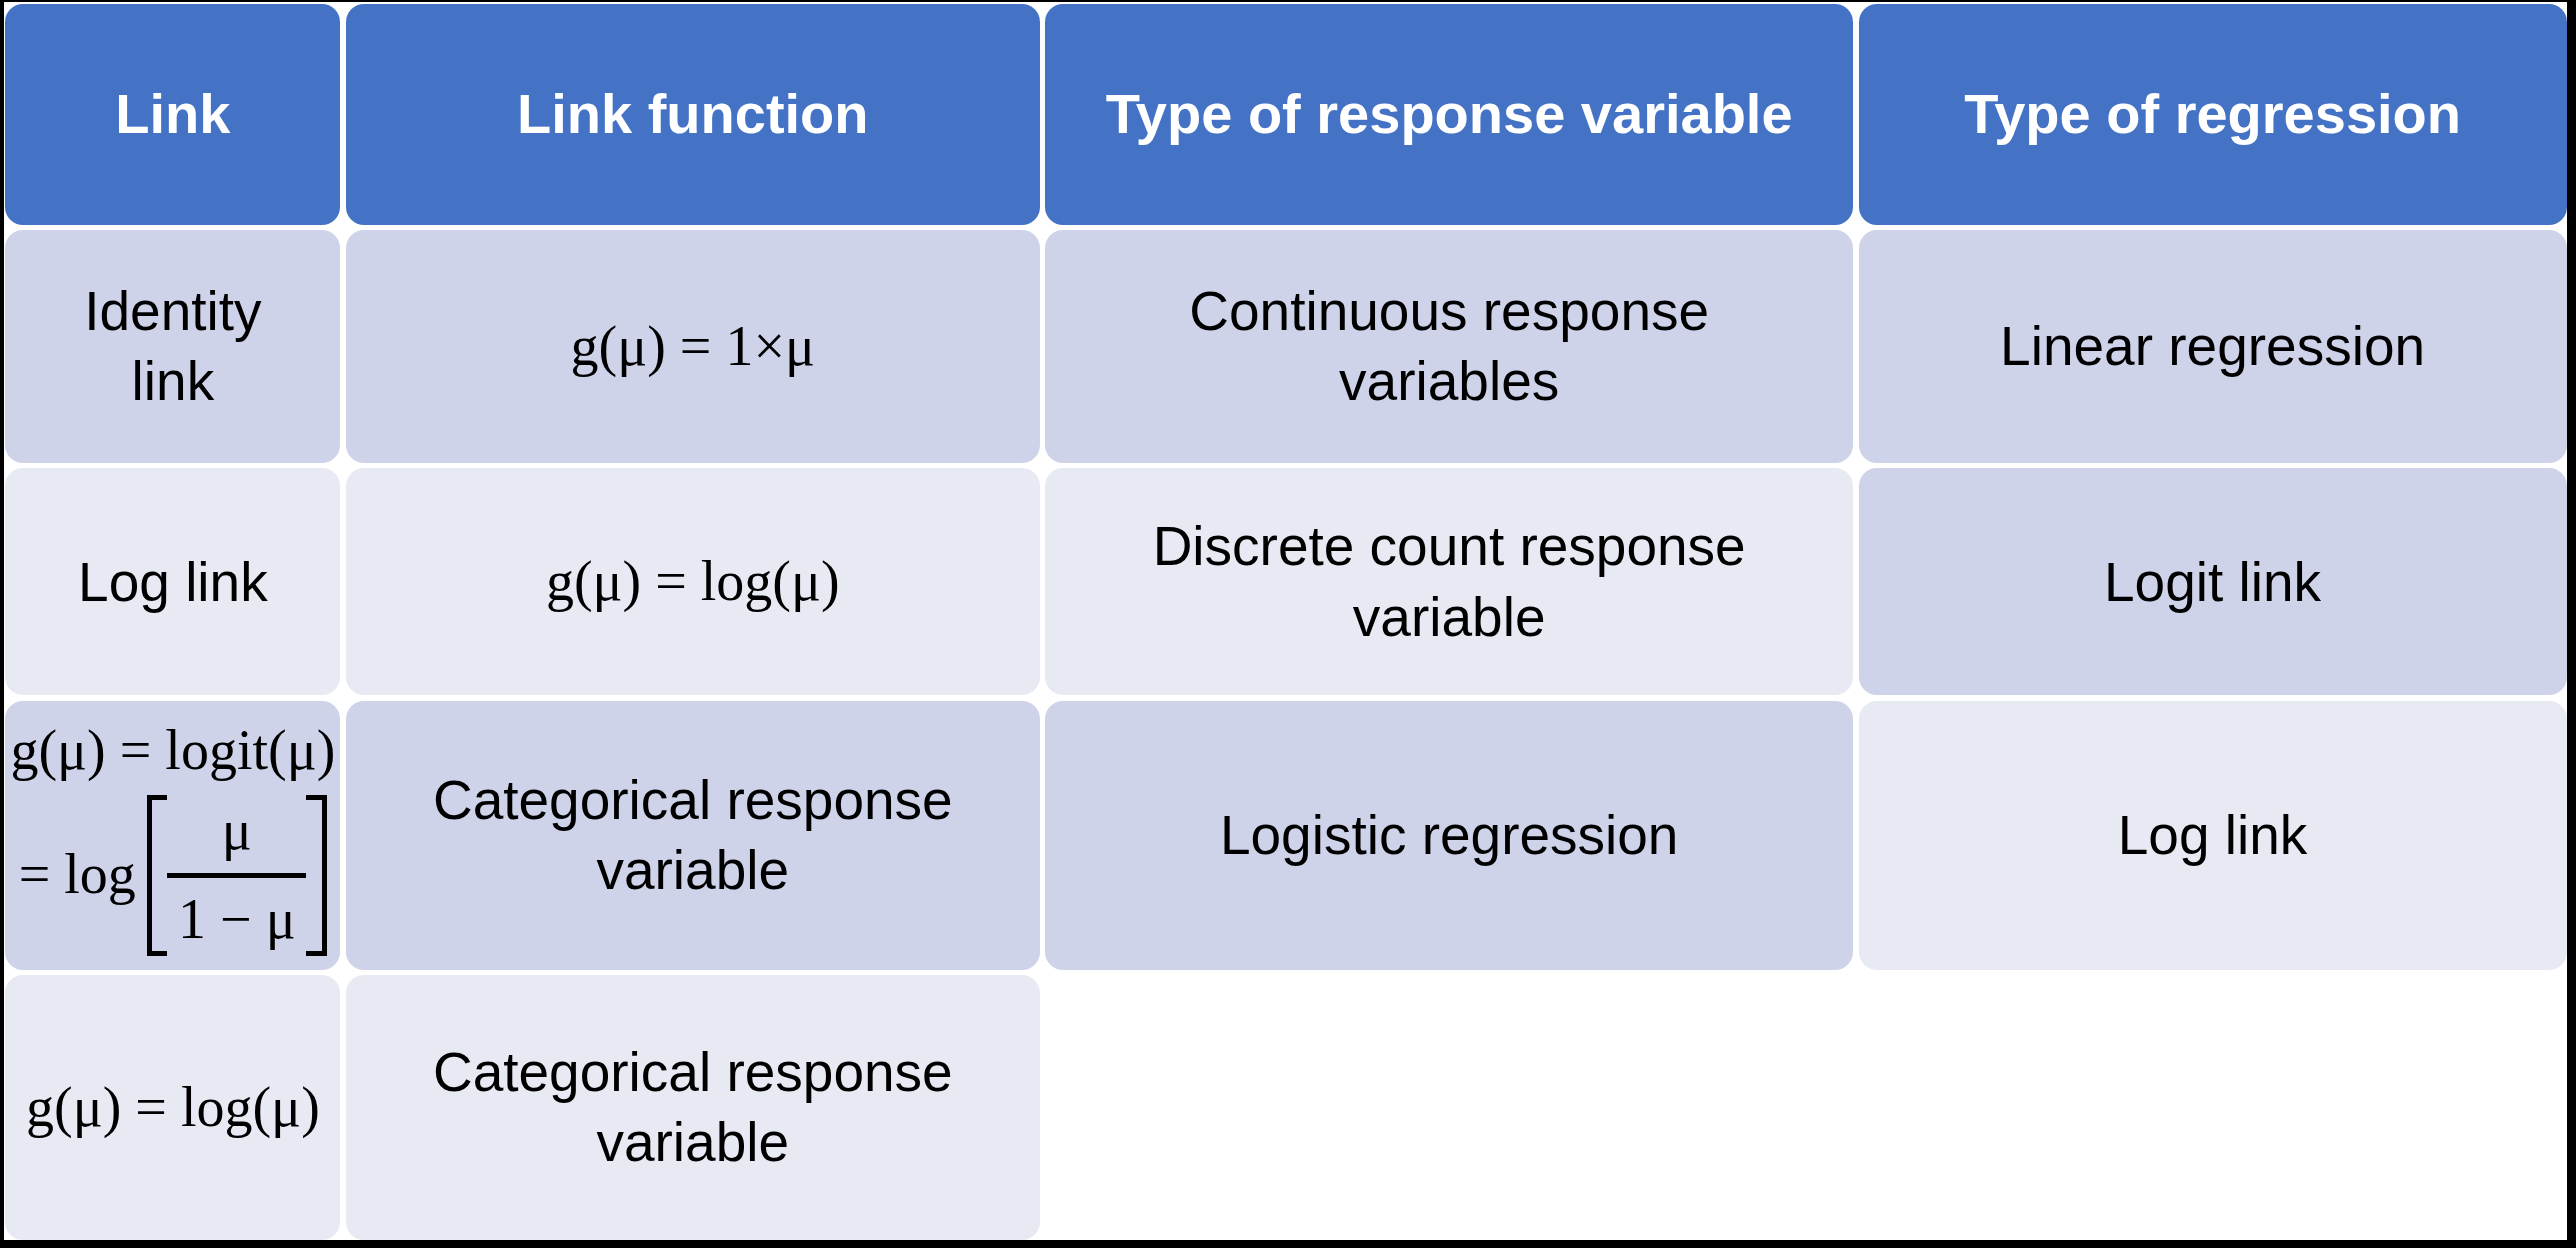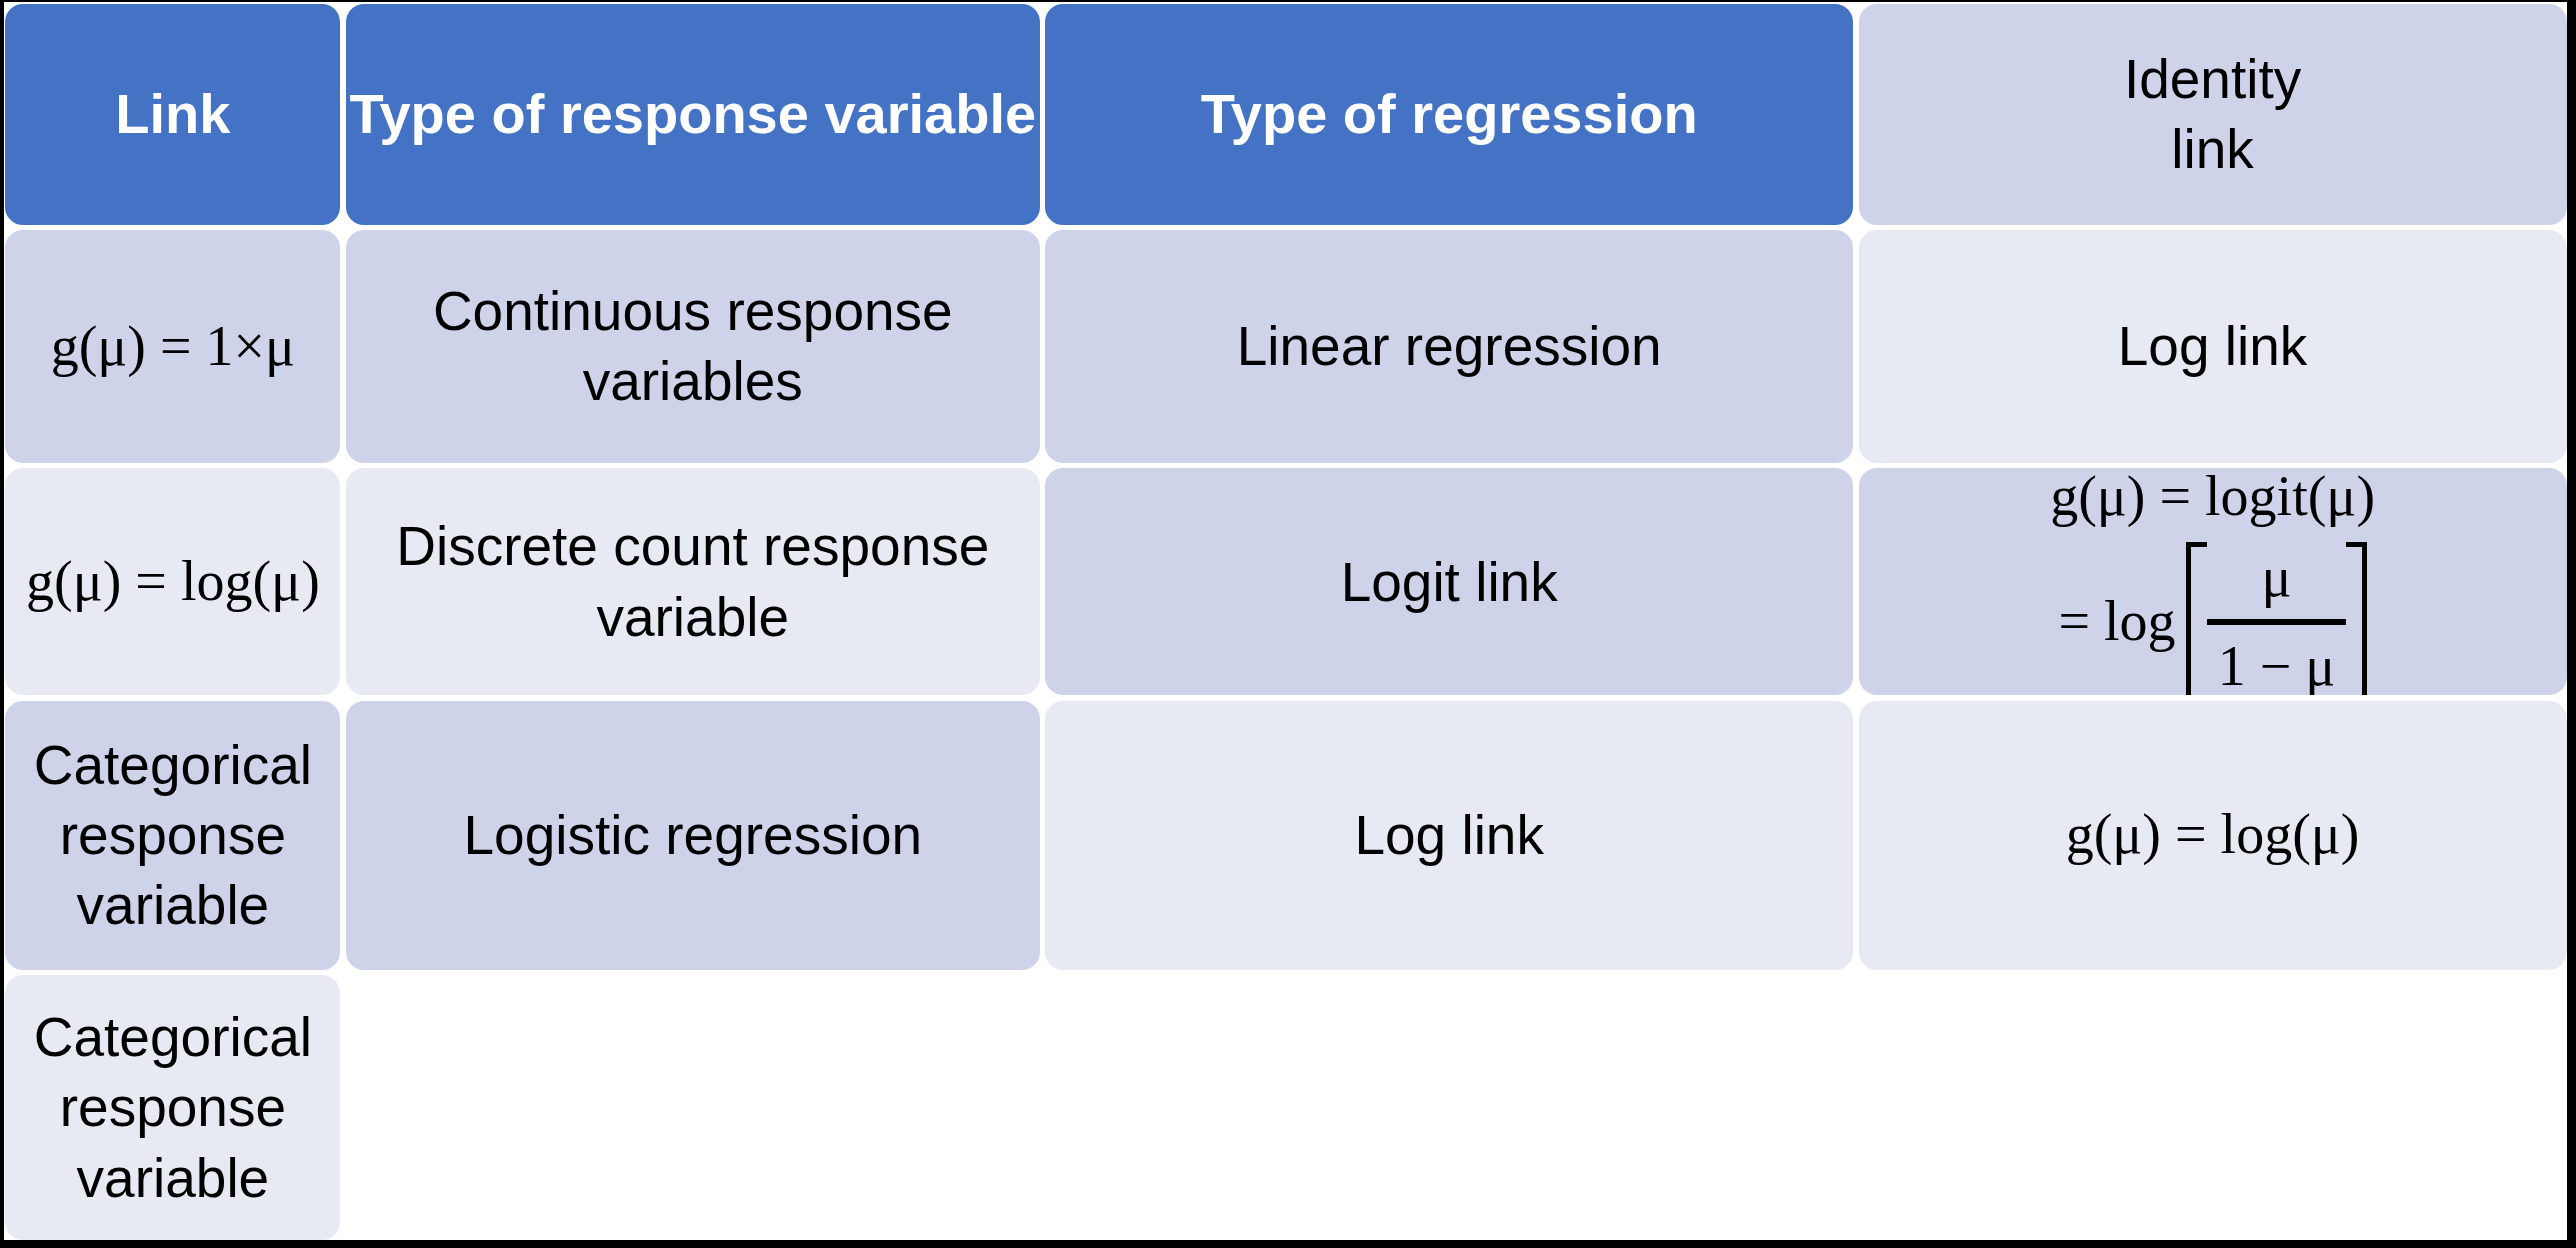--- a/index.html
+++ b/index.html
@@ -86,20 +86,21 @@
     border-bottom: 5.4px solid #000000;
   }
 </style>
 </head>
 <body>
 
 <div class="stage">
   <div class="tbl">
 
     <div class="cell th">Link</div>
+    <div class="cell th">Link function</div>
     <div class="cell th">Type of response variable</div>
     <div class="cell th">Type of regression</div>
 
     <div class="cell dark">Identity
 link</div>
     <div class="cell dark math">g(μ) = 1×μ</div>
     <div class="cell dark">Continuous response
 variables</div>
     <div class="cell dark">Linear regression</div>
 

